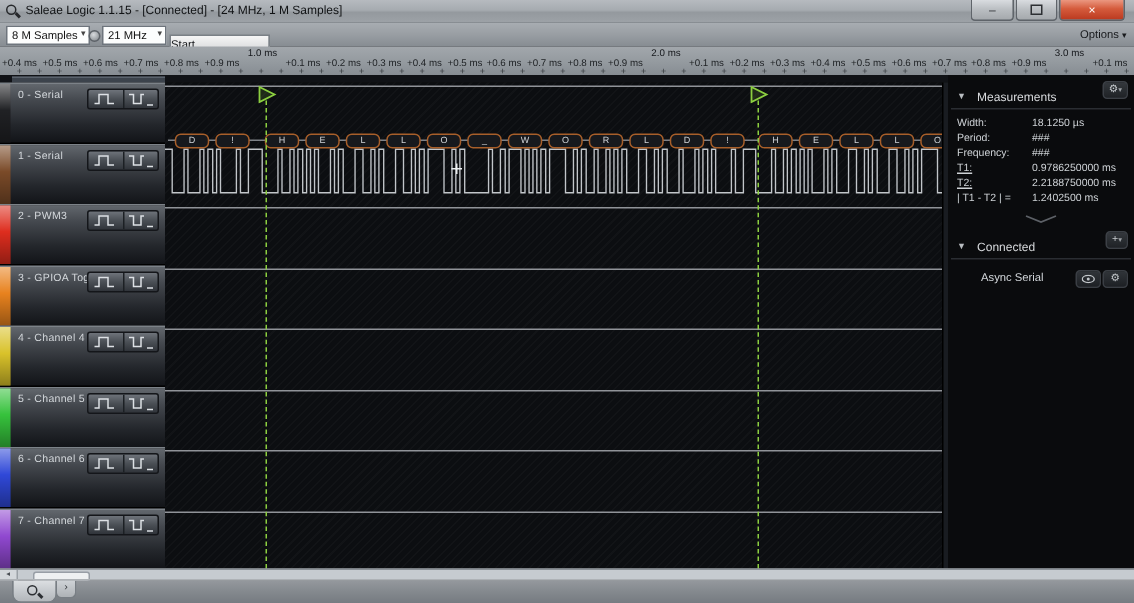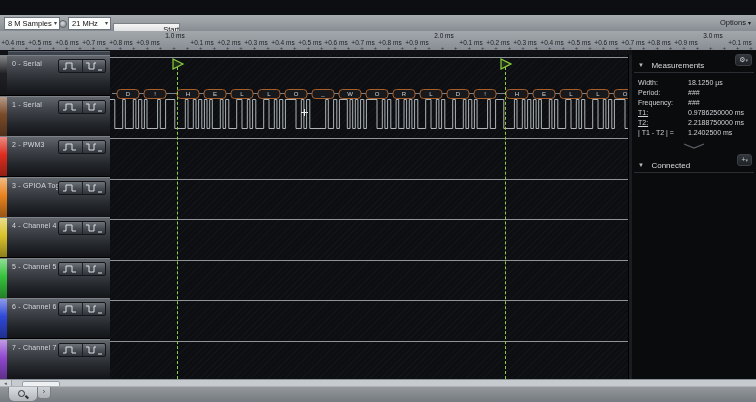--- a/index.html
+++ b/index.html
@@ -27,21 +27,21 @@
   .toolbar{position:absolute;left:0;top:15px;width:756px;height:16px;
     background:linear-gradient(180deg,#a8adb2 0%,#999ea3 50%,#868c92 100%);}
   .dd{position:absolute;top:2px;height:11px;background:#fcfdfd;border:1px solid #6e757d;
     font-size:7.5px;color:#111;line-height:11px;padding:0 11px 0 3px;white-space:nowrap;}
   .dd .caret{position:absolute;right:2px;top:0;font-size:6px;color:#444;line-height:11px;}
   .dd1{left:4px;width:40px;} .dd2{left:68px;width:27px;}
   .gearcircle{position:absolute;left:59px;top:5px;width:6px;height:6px;border-radius:50%;
     background:radial-gradient(circle at 40% 35%,#d8dbde,#7d8287);border:1px solid #5d6268;}
   .startbtn{position:absolute;left:113px;top:8px;width:65px;height:12px;
     background:linear-gradient(180deg,#f6f6f6 0%,#e3e4e5 50%,#d4d6d8 100%);
-    border:1px solid #7a8086;font-size:7.5px;color:#15171a;text-align:right;line-height:12px;}
+    border:1px solid #7a8086;font-size:7.5px;color:#15171a;text-align:left;line-height:12px;}
   .optionsbtn{position:absolute;right:5px;top:3px;font-size:7.5px;color:#17191c;}
   .optionsbtn .caret{font-size:6px;}
 
   
   .ruler{position:absolute;left:0;top:31px;width:756px;height:19px;overflow:hidden;
     background:linear-gradient(180deg,#a2a7ac 0%,#949a9f 55%,#878d93 100%);
     border-bottom:1px solid #60666c;}
   .rlab{position:absolute;bottom:4px;transform:translateX(-50%);font-size:6.5px;color:#1c1f22;white-space:nowrap;}
   .rlab.major{bottom:auto;top:1px;color:#14161a;}
   .rtick{position:absolute;bottom:-1px;transform:translateX(-50%);font-size:6px;color:#33373b;}
@@ -114,20 +114,38 @@
   .zoomtab .handle{position:absolute;left:15.5px;top:9px;width:3.5px;height:1.8px;background:#2c2f33;transform:rotate(45deg);}
   .flytab{position:absolute;left:37px;top:0;width:12px;height:11px;
     background:linear-gradient(180deg,#cfd3d7,#aeb2b6);border:1px solid #787e84;border-top:none;
     border-radius:0 0 4px 4px;font-size:7px;color:#33373b;text-align:center;line-height:10px;}
 </style>
 </head>
 <body>
 
 <div class="app">
 
+  <div class="titlebar">
+    <div class="appicon">
+      <span class="lens"></span>
+      <span class="handle"></span>
+    </div>
+    <span class="wtitle">Saleae Logic 1.1.15 - [Connected] - [24 MHz, 1 M Samples]</span>
+    <div class="winbtns">
+      <div class="wbtn min">
+          <span>–</span>
+        </div>
+      <div class="wbtn max">
+          <span class="maxglyph"></span>
+        </div>
+      <div class="wbtn close">
+          <span>×</span>
+        </div>
+    </div>
+  </div>
 
   <div class="toolbar">
     <div class="dd dd1">
       <span>8 M Samples</span>
       <span class="caret">▾</span>
     </div>
     <div class="gearcircle"></div>
     <div class="dd dd2">
       <span>21 MHz</span>
       <span class="caret">▾</span>
@@ -451,20 +469,30 @@
       </div>
     <svg class="chev" width="22" height="6" viewBox="0 0 22 6">
       <polyline points="1,1 11,5 21,1" fill="none" stroke="#5c6066" stroke-width="1.2"></polyline>
     </svg>
     <div class="phead">
       <span class="ptri">▼</span>
       <span class="ptitle">Connected</span>
       <span class="pbtn"><span>+</span><span class="caret">▾</span></span>
     </div>
     <div class="psep"></div>
+    <div id="anrows">
+        <div class="anrow"><span>Async Serial</span><div class="icobtn" style="right: 22px;">
+            <svg width="9" height="6" viewBox="0 0 9 6">
+              <ellipse cx="4.5" cy="3" rx="4" ry="2.4" fill="none" stroke="#c2c6ca" stroke-width="0.9"></ellipse>
+              <circle cx="4.5" cy="3" r="1" fill="#c2c6ca"></circle>
+            </svg>
+          </div><div class="icobtn" style="right: 4px;">
+            <span>⚙</span>
+          </div></div>
+      </div>
   </div>
 
   <div class="hscroll">
     <div class="harrow">◂</div>
     <div class="hthumb"></div>
   </div>
 
   <div class="statusbar">
     <div class="zoomtab">
       <span class="lens"></span>

